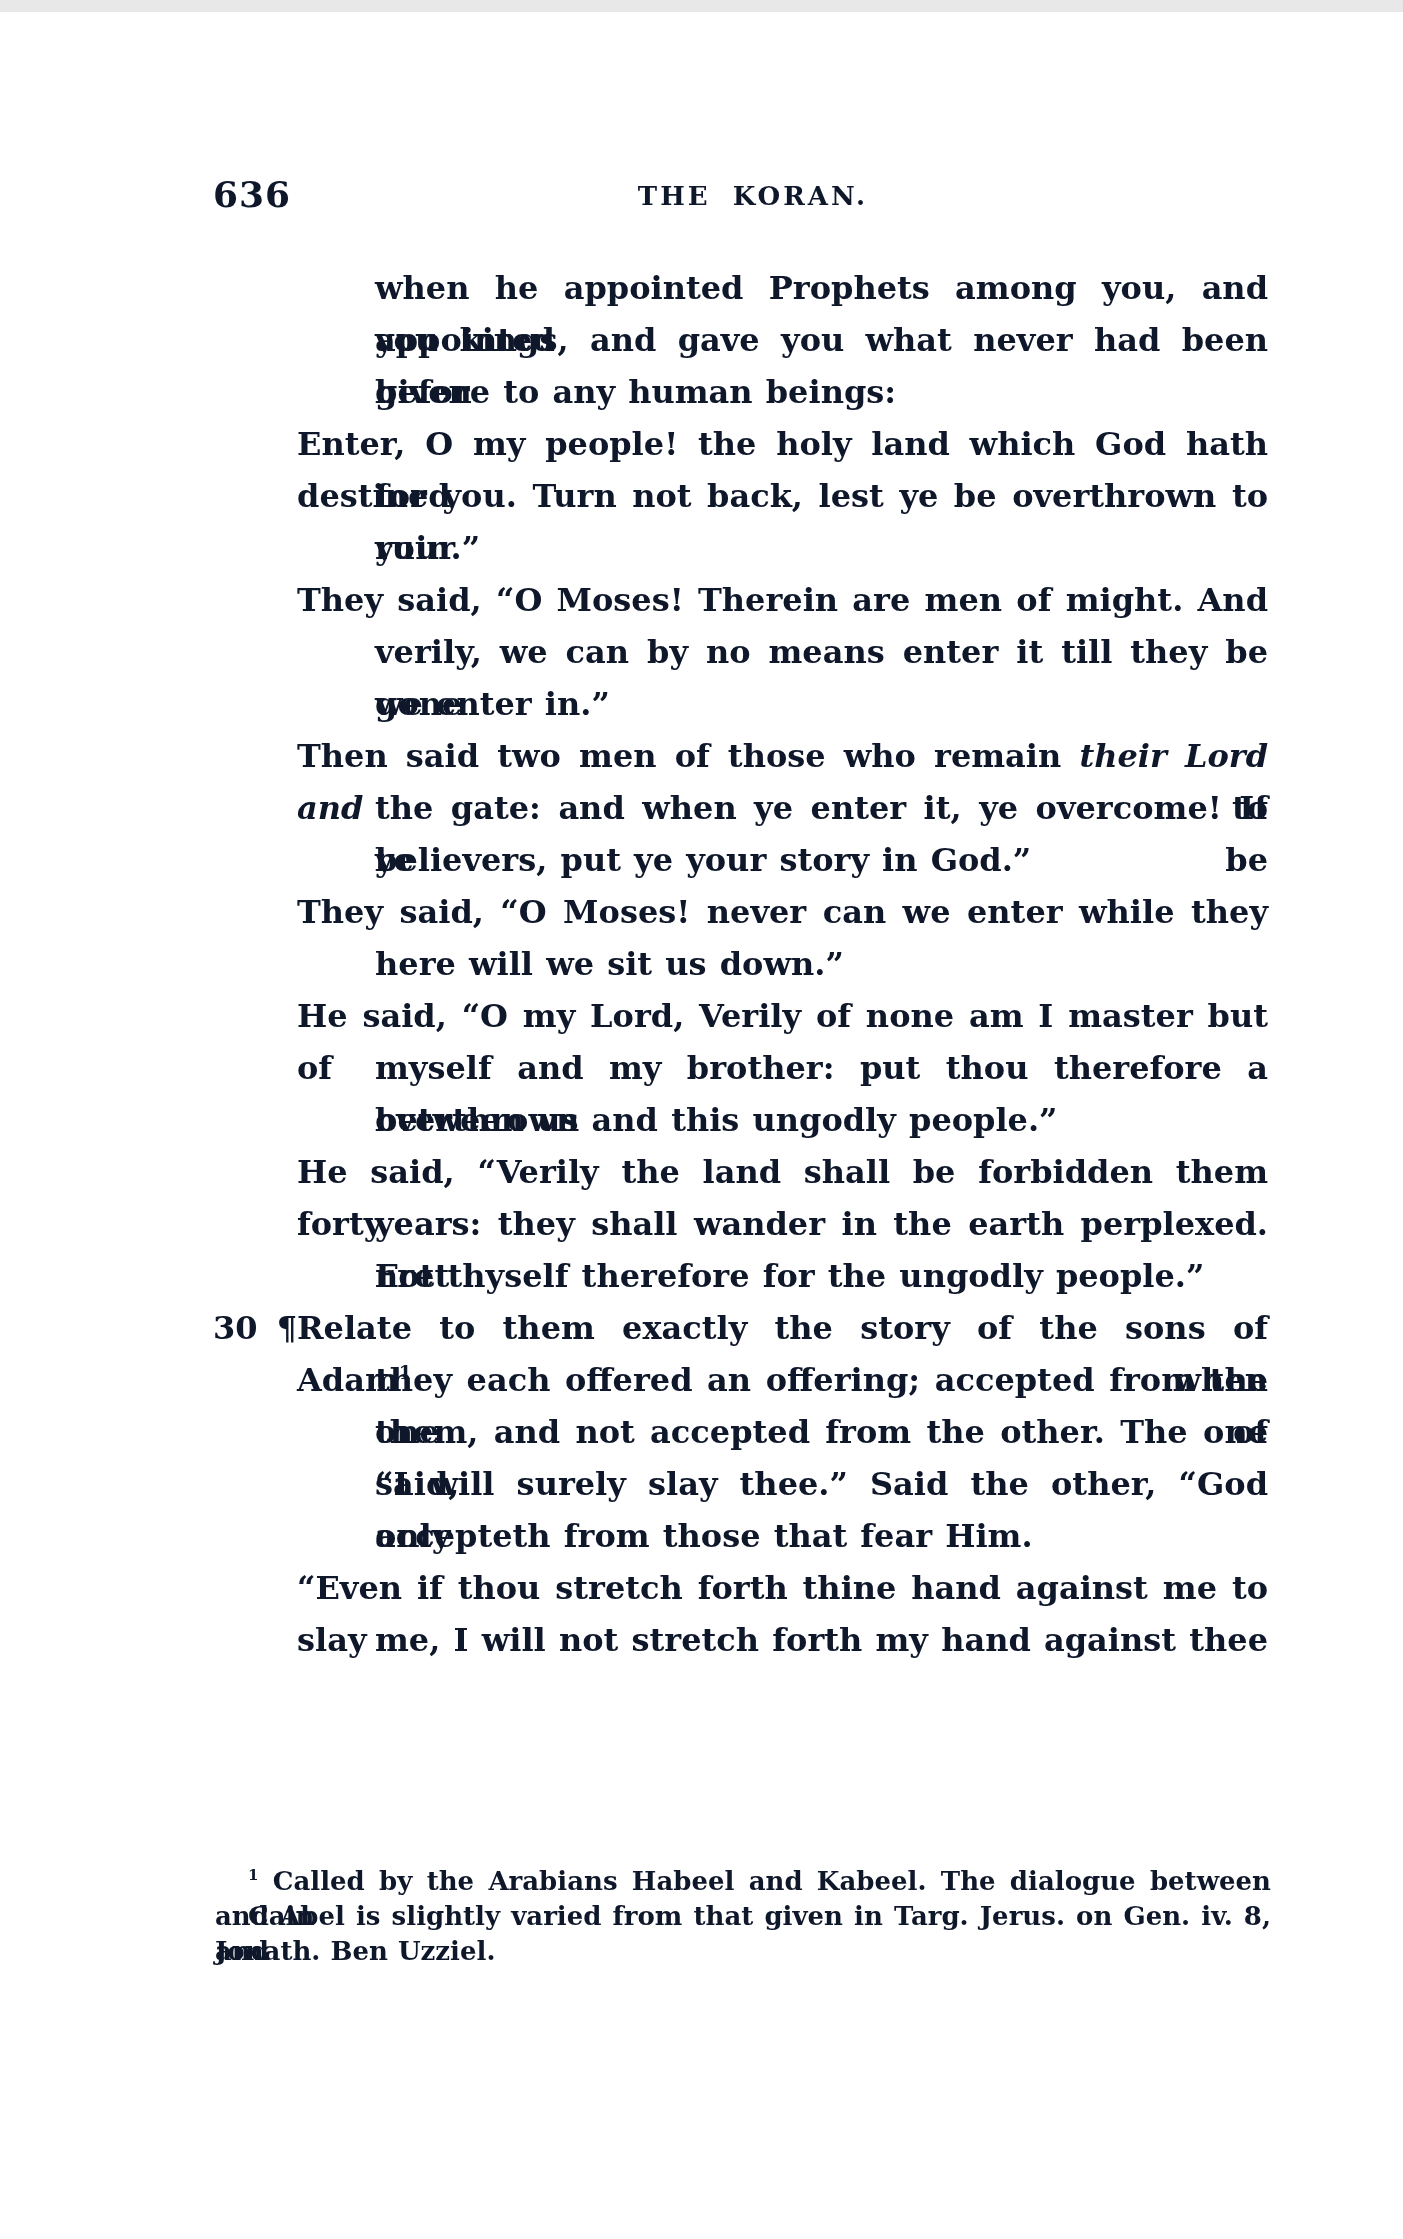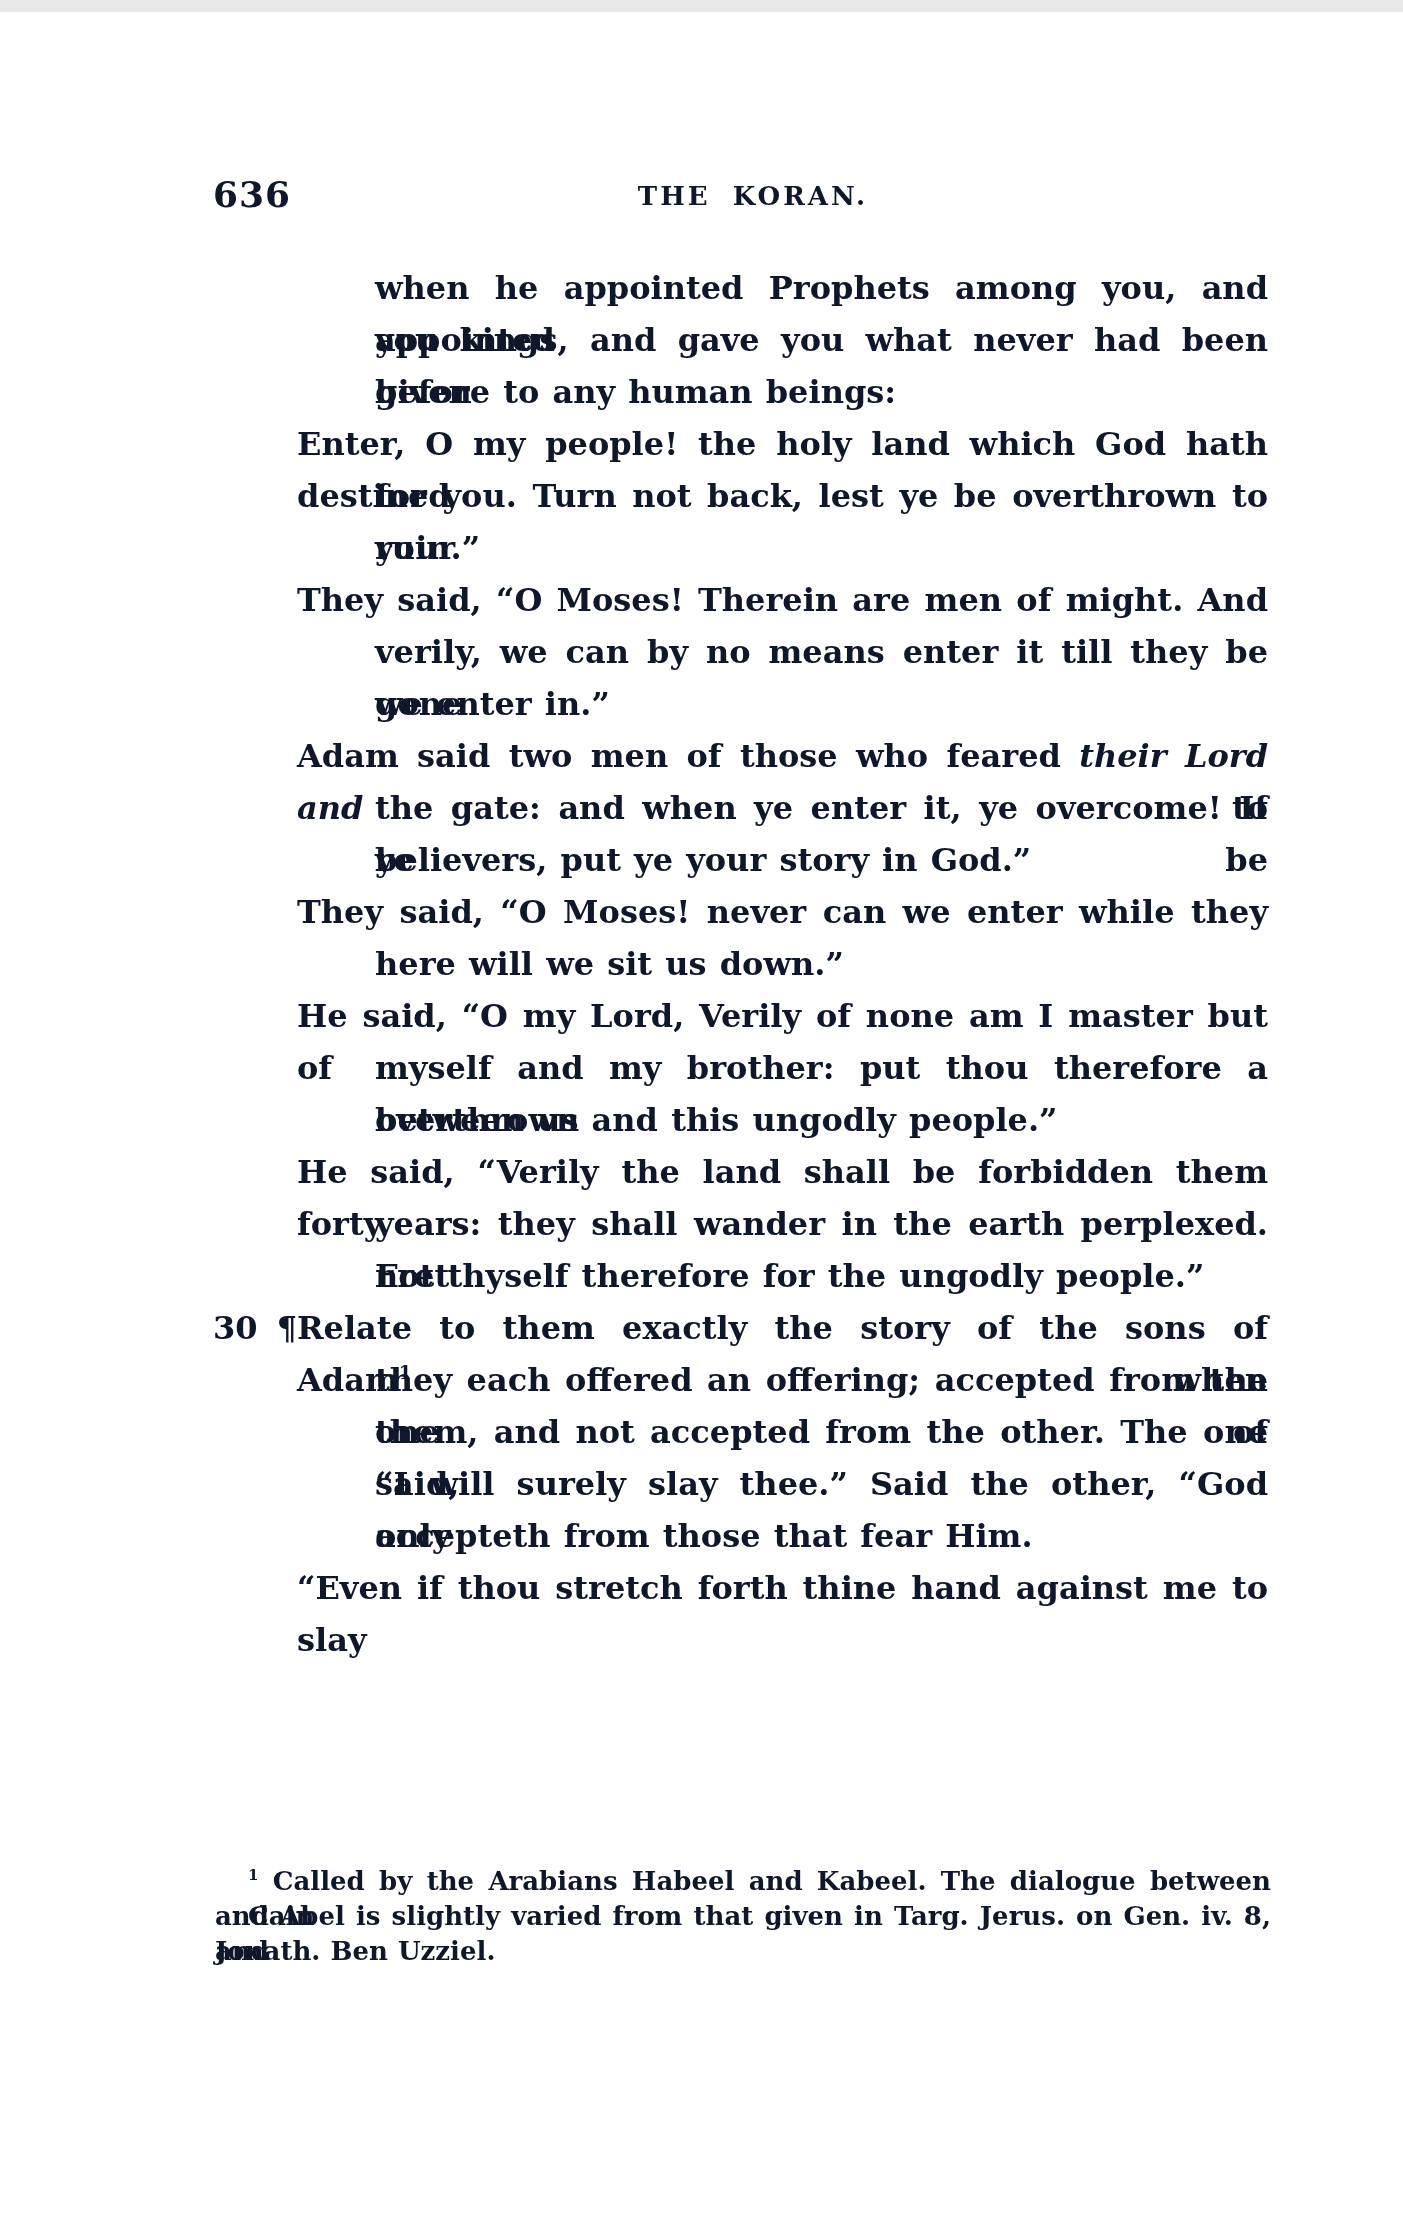--- a/index.html
+++ b/index.html
@@ -99,37 +99,38 @@
   <div class="body-text">
       <div class="line indent just"><span>when he appointed Prophets among you, and appointed</span></div>
       <div class="line indent just"><span>you kings, and gave you what never had been given</span></div>
       <div class="line indent"><span>before to any human beings:</span></div>
       <div class="line just"><span>Enter, O my people! the holy land which God hath destined</span></div>
       <div class="line indent just"><span>for you.  Turn not back, lest ye be overthrown to your</span></div>
       <div class="line indent"><span>ruin.”</span></div>
       <div class="line just"><span>They said, “O Moses! Therein are men of might.  And</span></div>
       <div class="line indent just"><span>verily, we can by no means enter it till they be gone</span></div>
       <div class="line indent"><span>we enter in.”</span></div>
-      <div class="line just"><span>Adam said two men of those who feared </span><span class="it">their Lord and</span><span> to</span></div>
+      <div class="line just"><span>Then said two men of those who remain </span><span class="it">their Lord and</span><span> to</span></div>
       <div class="line indent just"><span>the gate: and when ye enter it, ye overcome!  If ye be</span></div>
       <div class="line indent"><span>believers, put ye your story in God.”</span></div>
       <div class="line just"><span>They said, “O Moses! never can we enter while they</span></div>
       <div class="line indent"><span>here will we sit us down.”</span></div>
       <div class="line just"><span>He said, “O my Lord, Verily of none am I master but of</span></div>
       <div class="line indent just"><span>myself and my brother: put thou therefore a overthrown</span></div>
       <div class="line indent"><span>between us and this ungodly people.”</span></div>
       <div class="line just"><span>He said, “Verily the land shall be forbidden them forty</span></div>
       <div class="line indent just"><span>years: they shall wander in the earth perplexed.  Fret</span></div>
       <div class="line indent"><span>not thyself therefore for the ungodly people.”</span></div>
       <div class="line just"><span class="verse">30 ¶</span><span>Relate to them exactly the story of the sons of Adam</span><sup class="fn-ref">1</sup><span> when</span></div>
       <div class="line indent just"><span>they each offered an offering; accepted from the one of</span></div>
       <div class="line indent just"><span>them, and not accepted from the other.  The one said,</span></div>
       <div class="line indent just"><span>“I will surely slay thee.”  Said the other, “God only</span></div>
       <div class="line indent"><span>accepteth from those that fear Him.</span></div>
       <div class="line just"><span>“Even if thou stretch forth thine hand against me to slay</span></div>
+      <div class="line indent just"><span>me, I will not stretch forth my hand against thee</span></div>
     </div>
 
   <div class="footnote">
       <div class="line indent just"><sup class="fn-ref">1</sup><span> Called by the Arabians Habeel and Kabeel.  The dialogue between Cain</span></div>
       <div class="line just"><span>and Abel is slightly varied from that given in Targ. Jerus. on Gen. iv. 8, and</span></div>
       <div class="line"><span>Jonath. Ben Uzziel.</span></div>
     </div>
 </div>
 
 </body></html>

